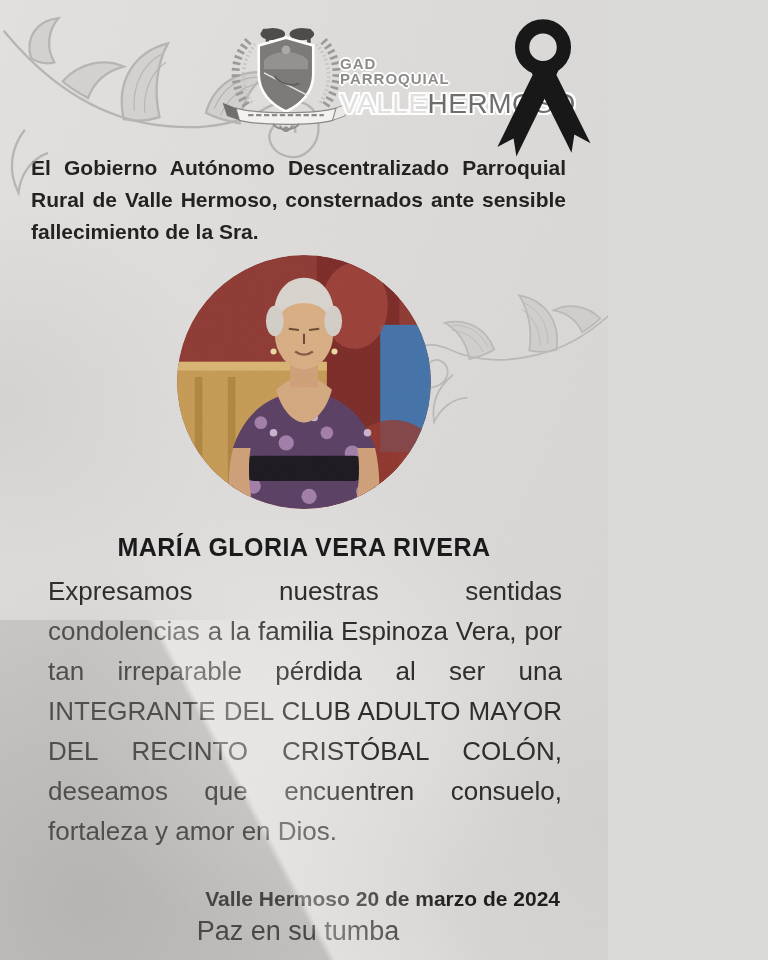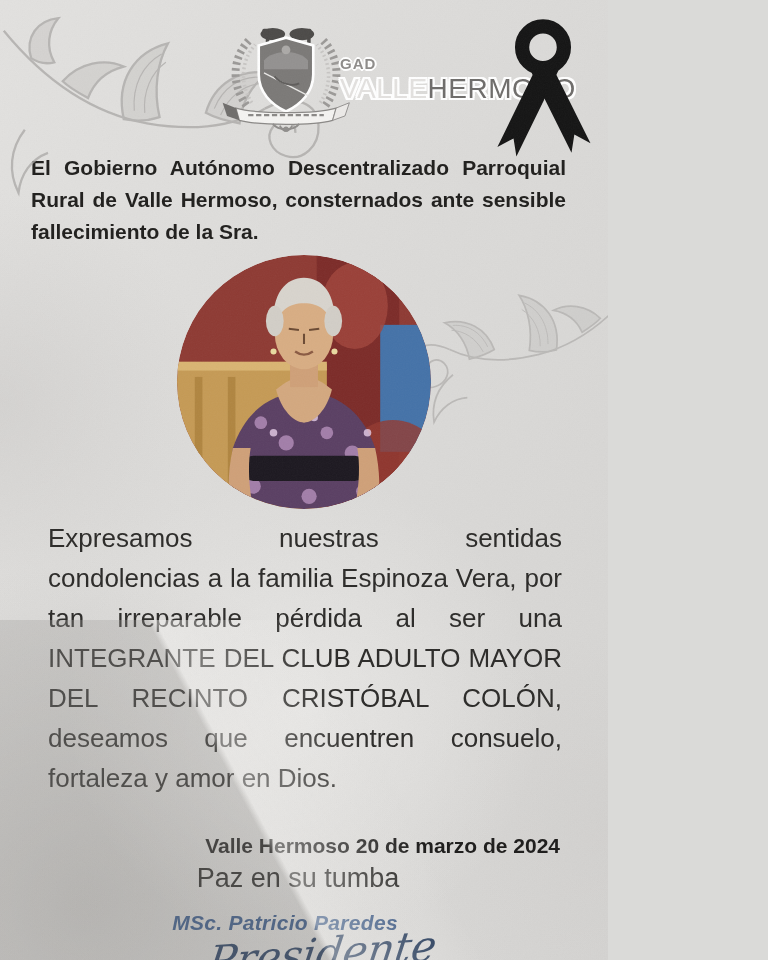--- a/index.html
+++ b/index.html
@@ -153,20 +153,21 @@
 
       <g stroke="#8f8d8b" stroke-width="2" fill="none">
         <path d="M60 116 C66 124 84 124 90 116"></path>
         <path d="M68 118 C72 126 78 126 82 118"></path>
       </g>
       <circle cx="75" cy="122" r="3" fill="#8f8d8b"></circle>
     </svg>
 
     <div class="logo-text" data-name="logo-wordmark">
       <div class="logo-small" data-name="logo-acronym">GAD</div>
+      <div class="logo-small" data-name="logo-line2">PARROQUIAL</div>
       <div class="logo-big" data-name="logo-place-name"><span class="lt" data-name="logo-name-light">VALLE</span><span class="dk" data-name="logo-name-dark">HERMOSO</span></div>
     </div>
 
     <svg class="ribbon" viewBox="0 0 120 152" data-name="mourning-ribbon-icon" aria-hidden="true">
       <g fill="#141414">
         <circle cx="60" cy="32" r="22" fill="none" stroke="#141414" stroke-width="15"></circle>
         <polygon points="56,47 76,57 32,147 29,128 12,137"></polygon>
         <polygon points="48,59 68,49 110,133 93,124 90,143"></polygon>
       </g>
     </svg>
@@ -223,20 +224,21 @@
             <path d="M104 59 L112 58"></path>
           <path d="M100 62 L100 70"></path>
         </g>
         <path d="M93 76 Q100 81 107 76" stroke="#8a5a42" stroke-width="1.8" fill="none"></path>
         <circle cx="76" cy="76" r="2.4" fill="#e8d9a0"></circle>
         <circle cx="124" cy="76" r="2.4" fill="#e8d9a0"></circle>
       </g>
     </svg>
   </div>
 
+  <div class="name" data-name="deceased-name">MARÍA GLORIA VERA RIVERA</div>
 
   <p class="message" data-name="condolence-message">Expresamos nuestras sentidas condolencias a la familia Espinoza Vera, por tan irreparable pérdida al ser una INTEGRANTE DEL CLUB ADULTO MAYOR DEL RECINTO CRISTÓBAL COLÓN, deseamos que encuentren consuelo, fortaleza y amor en Dios.</p>
 
   <div class="dateline" data-name="date-line">Valle Hermoso 20 de marzo de 2024</div>
 
   <div class="farewell" data-name="farewell-text">Paz en su tumba</div>
 
   <div class="signature" data-name="signature-block">
     <div class="signer-name" data-name="signer-name">MSc. Patricio Paredes</div>
     <div class="sig-row"><span class="signer-title" data-name="signer-title-script">Presidente</span></div>

